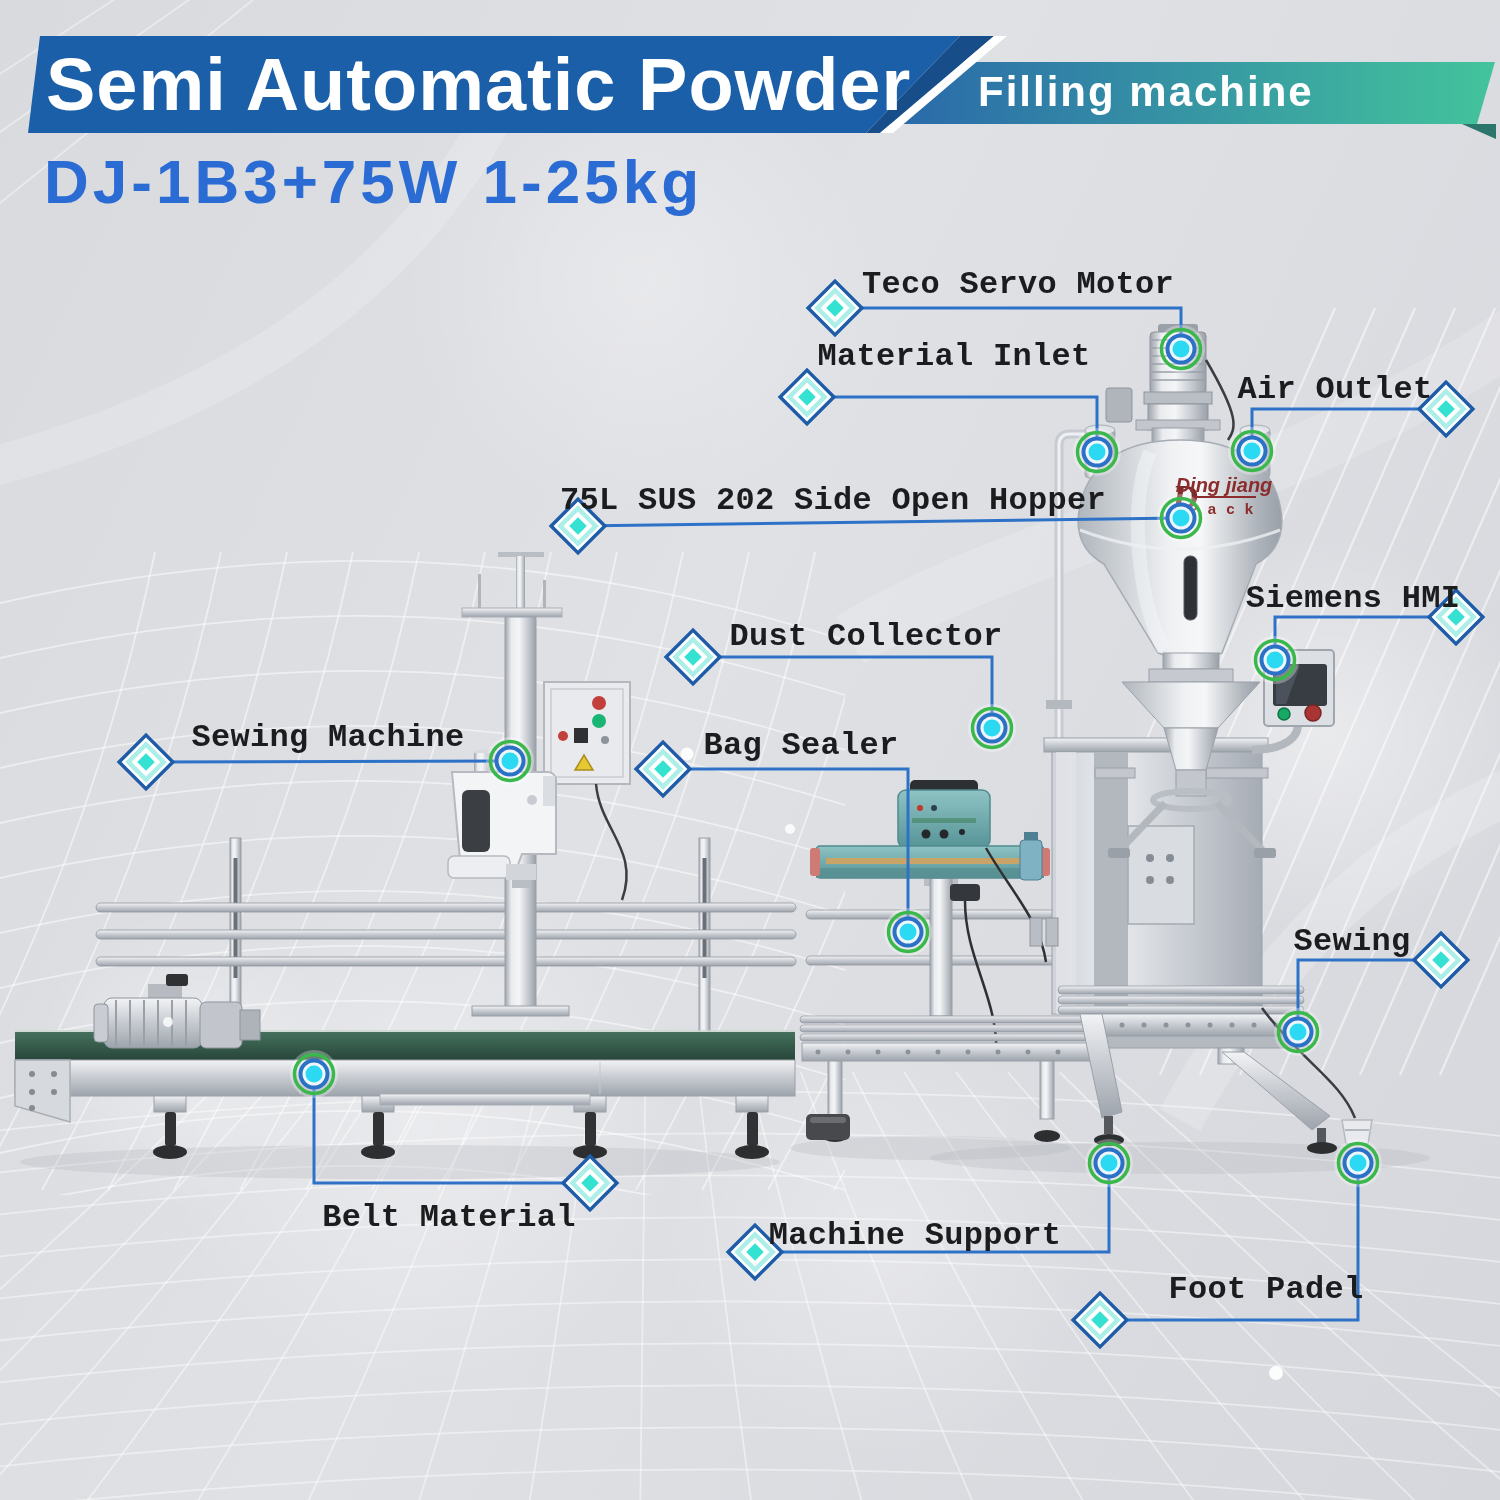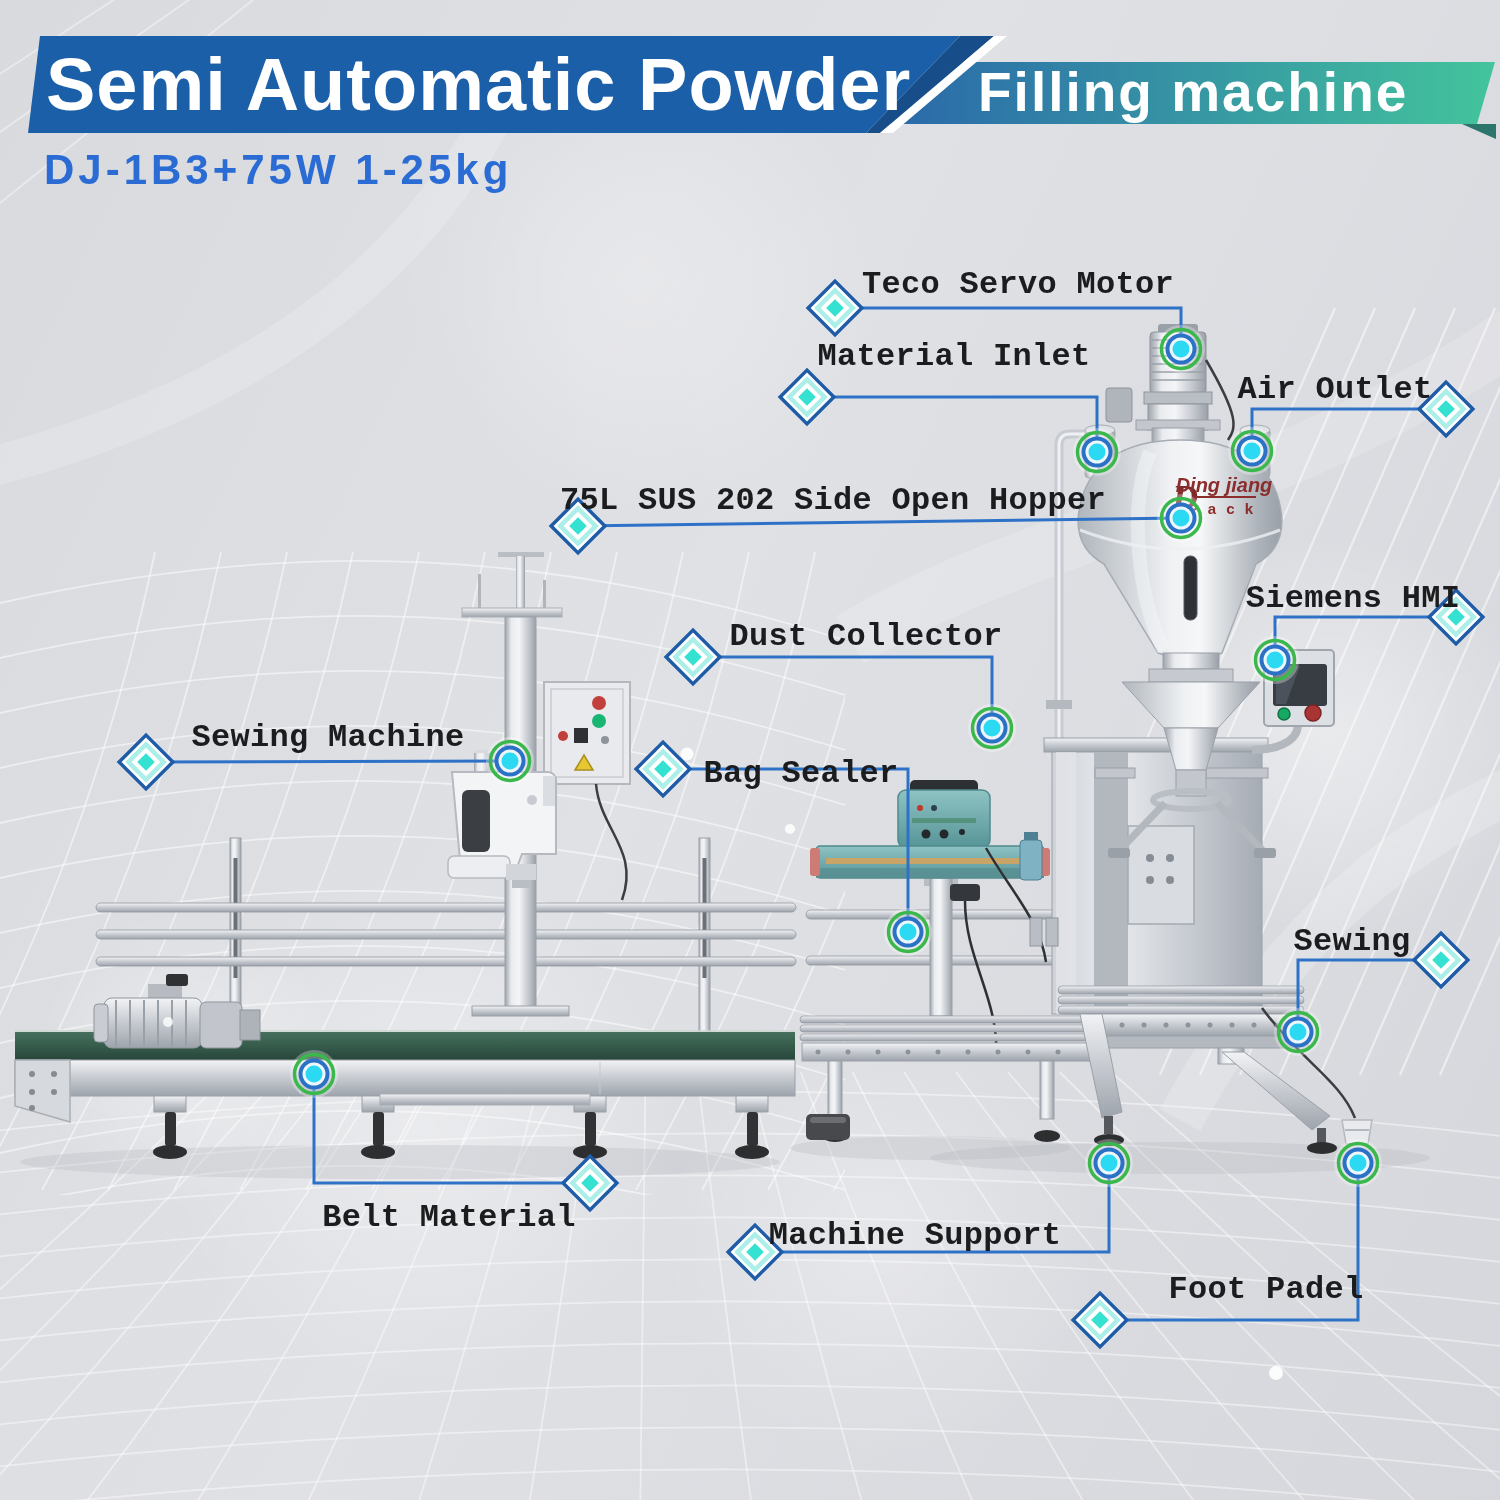--- a/index.html
+++ b/index.html
@@ -2,22 +2,22 @@
 <html><head>
 <meta charset="utf-8">
 <style>
   html,body{margin:0;padding:0;background:#eee;}
   .stage{position:relative;width:1500px;height:1500px;overflow:hidden;
          background:linear-gradient(115deg,#d9dade 0%,#e0e1e5 45%,#d6d7dc 100%);
          font-family:"Liberation Sans",sans-serif;}
   svg.scene{position:absolute;left:0;top:0;width:1500px;height:1500px;}
   .hdr{position:absolute;color:#ffffff;font-weight:700;white-space:nowrap;display:flex;align-items:center;}
   #title-left{left:46px;top:36px;height:97px;font-size:74px;letter-spacing:1px;}
-  #title-right{left:978px;top:60px;height:64px;font-size:55px;letter-spacing:2px;}
-  #model{position:absolute;left:44px;top:146px;font-size:42px;font-weight:700;color:#2b6cd4;letter-spacing:4px;white-space:nowrap;}
+  #title-right{left:978px;top:60px;height:64px;font-size:42px;letter-spacing:2px;}
+  #model{position:absolute;left:44px;top:146px;font-size:62px;font-weight:700;color:#2b6cd4;letter-spacing:4px;white-space:nowrap;}
   .anno-label{position:absolute;transform:translate(-50%,-50%);font-weight:700;font-size:32px;
               color:#1b1c1e;white-space:nowrap;letter-spacing:.3px;font-family:Liberation Mono, monospace;}
 </style>
 </head>
 <body>
 
 <div class="stage">
 
 <svg class="scene" viewBox="0 0 1500 1500">
   <defs>
@@ -583,21 +583,21 @@
 </svg>
 
 <div id="label-layer">
       <div class="anno-label" style="left: 1018px; top: 284px;">Teco Servo Motor</div>
       <div class="anno-label" style="left: 954px; top: 356px;">Material Inlet</div>
       <div class="anno-label" style="left: 1335px; top: 389px;">Air Outlet</div>
       <div class="anno-label" style="left: 833px; top: 500px;">75L SUS 202 Side Open Hopper</div>
       <div class="anno-label" style="left: 1353px; top: 598px;">Siemens HMI</div>
       <div class="anno-label" style="left: 866px; top: 636px;">Dust Collector</div>
       <div class="anno-label" style="left: 328px; top: 737px;">Sewing Machine</div>
-      <div class="anno-label" style="left: 801px; top: 745px; margin-top: 28px;">Bag Sealer</div>
+      <div class="anno-label" style="left: 801px; top: 745px;">Bag Sealer</div>
       <div class="anno-label" style="left: 1352px; top: 941px;">Sewing</div>
       <div class="anno-label" style="left: 449px; top: 1217px;">Belt Material</div>
       <div class="anno-label" style="left: 915px; top: 1219px; margin-top: 16px;">Machine Support</div>
       <div class="anno-label" style="left: 1266px; top: 1289px;">Foot Padel</div>
     </div>
 <div class="hdr" id="title-left">Semi Automatic Powder</div>
 <div class="hdr" id="title-right">Filling machine</div>
 <div id="model">DJ-1B3+75W 1-25kg</div>
 
 </div>

